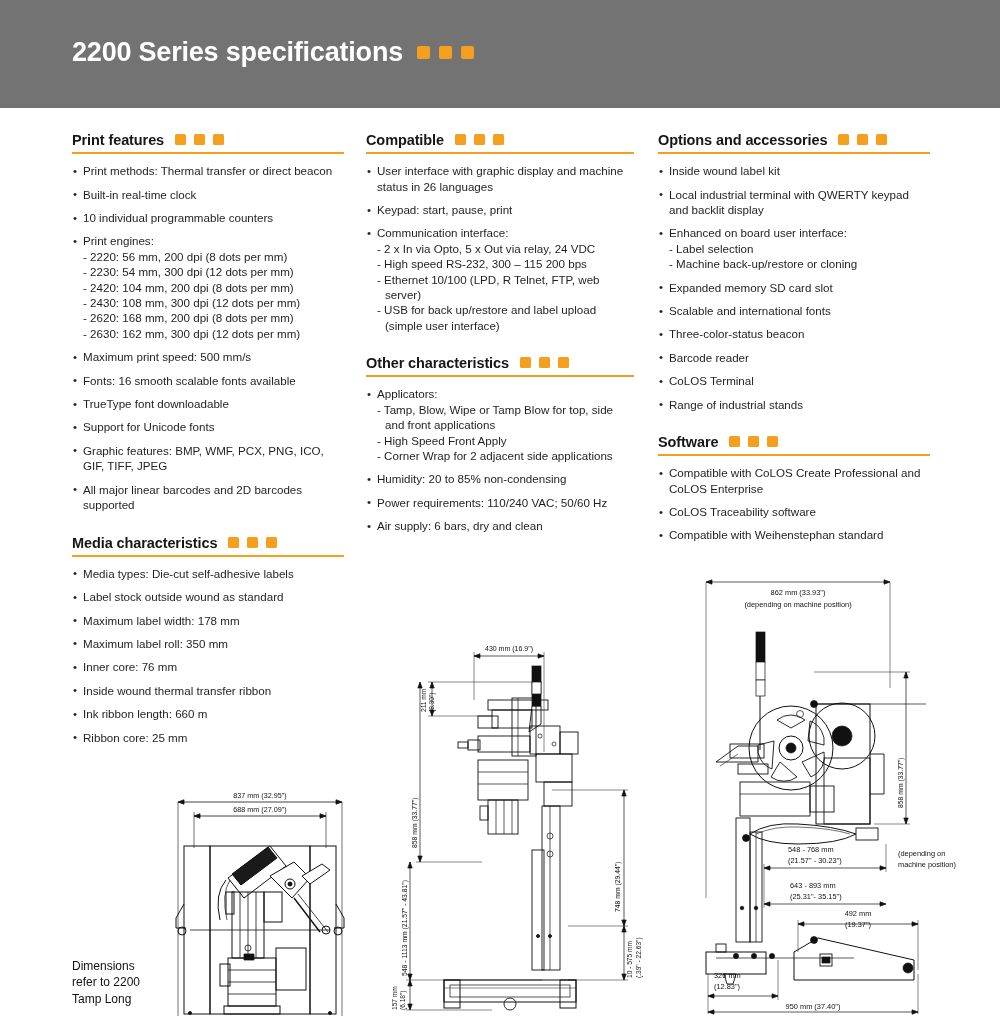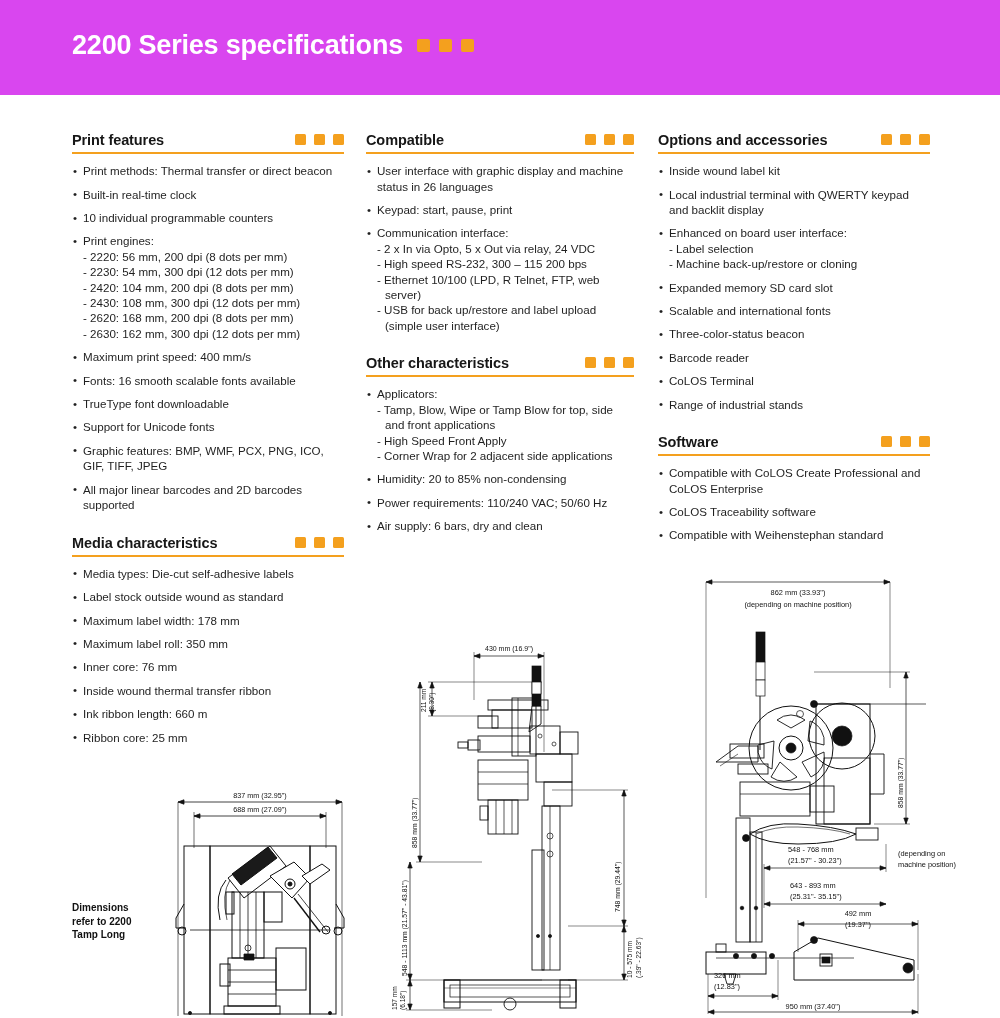--- a/index.html
+++ b/index.html
@@ -8,40 +8,40 @@
     width:1000px; height:1018px;
     background:#ffffff;
     font-family:"Liberation Sans", sans-serif;
     color:#1a1a1a;
     overflow:hidden;
     position:relative;
   }
 
   
   .header{
-    position:absolute; left:0; top:0; width:1000px; height:95px;
-    background:#d946ef;
+    position:absolute; left:0; top:0; width:1000px; height:108px;
+    background:#737373;
     display:flex; align-items:center;
   }
   .header-inner{ display:flex; align-items:center; gap:14px; margin-left:72px; margin-top:-4px;}
   .header-title{
     color:#ffffff; font-size:27px; font-weight:bold; letter-spacing:-0.2px;
     white-space:nowrap;
   }
   .sq-group{ display:flex; gap:9px; align-items:center; }
   .sq{ width:11px; height:11px; background:#f4a01e; border-radius:1.5px; display:block;}
   .sq.hdr{ width:13px; height:13px; border-radius:2px;}
 
   
   .col{ position:absolute; top:132px; }
   .col-1{ left:72px;  width:272px; }
   .col-2{ left:366px; width:268px; }
   .col-3{ left:658px; width:272px; }
 
-  .sec-head{ display:flex; align-items:center; gap:11px; margin-bottom:4px;justify-content:space-between; }
+  .sec-head{ display:flex; align-items:center; gap:11px; margin-bottom:4px; }
   .sec-head .sq-group{ gap:8px; margin-bottom:1px;}
   h2{
     font-size:14.5px; font-weight:bold; margin:0; color:#171717;
     letter-spacing:-0.1px; white-space:nowrap;
   }
   .rule{ height:2.2px; background:#f4a01e; width:100%; margin-bottom:9px;}
   .sec + .sec{ margin-top:22px; }
 
   ul{ list-style:none; margin:0; padding:0; }
   li{
@@ -50,22 +50,22 @@
   }
   li:before{
     content:"•"; position:absolute; left:1px; top:-0.5px; font-size:11.6px; color:#1f1f1f;
   }
   li .sub{ display:block; padding-left:8px; text-indent:-8px; }
 
   
   .dwg{ position:absolute; }
   .dwg svg{ display:block; }
   .note{
-    position:absolute; left:72px; top:901px;
-    font-size:10px; font-weight:bold; line-height:1.36; color:#111;
+    position:absolute; left:72px; top:958px;
+    font-size:12px; font-weight:normal; line-height:1.36; color:#111;
   }
 </style>
 </head>
 <body>
 
 <div class="header">
   <div class="header-inner">
     <div class="header-title">2200 Series specifications</div>
     <div class="sq-group">
       <span class="sq hdr"></span>
@@ -93,21 +93,21 @@
       <li><span>10 individual programmable counters</span></li>
       <li>
         <span>Print engines:</span>
         <span class="sub">- 2220: 56 mm, 200 dpi (8 dots per mm)</span>
         <span class="sub">- 2230: 54 mm, 300 dpi (12 dots per mm)</span>
         <span class="sub">- 2420: 104 mm, 200 dpi (8 dots per mm)</span>
         <span class="sub">- 2430: 108 mm, 300 dpi (12 dots per mm)</span>
         <span class="sub">- 2620: 168 mm, 200 dpi (8 dots per mm)</span>
         <span class="sub">- 2630: 162 mm, 300 dpi (12 dots per mm)</span>
       </li>
-      <li><span>Maximum print speed: 400 mm/s</span></li>
+      <li><span>Maximum print speed: 500 mm/s</span></li>
       <li><span>Fonts: 16 smooth scalable fonts available</span></li>
       <li><span>TrueType font downloadable</span></li>
       <li><span>Support for Unicode fonts</span></li>
       <li><span>Graphic features: BMP, WMF, PCX, PNG, ICO, GIF, TIFF, JPEG</span></li>
       <li><span>All major linear barcodes and 2D barcodes supported</span></li>
     </ul>
   </div>
 
   <div class="sec">
     <div class="sec-head">

